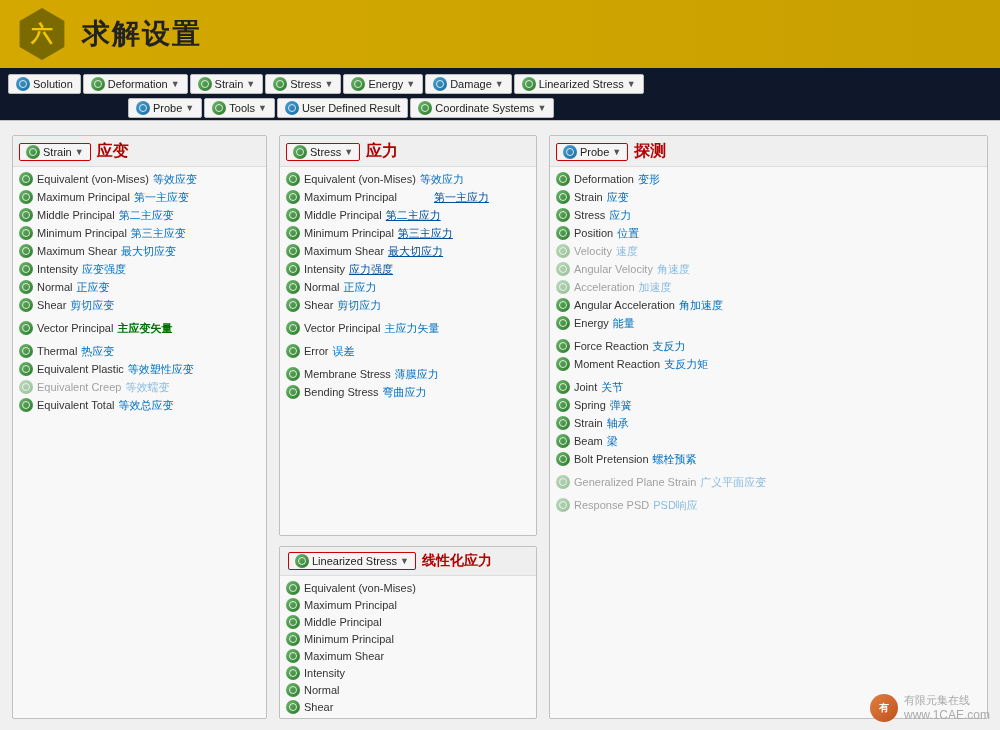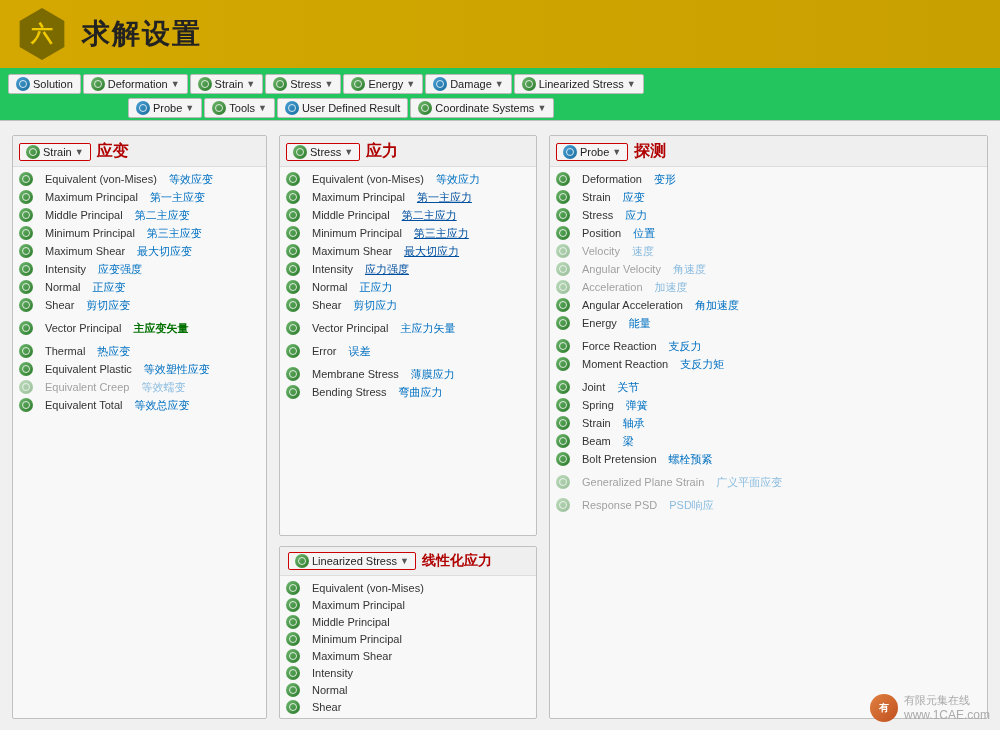--- a/index.html
+++ b/index.html
@@ -35,21 +35,21 @@
     }
     .header-title {
       color: #222;
       font-size: 28px;
       font-weight: bold;
       letter-spacing: 2px;
     }
 
     
     .toolbar {
-      background: #22c55e;
+      background: #0f172a;
       border-bottom: 1px solid #c0c0c0;
       padding: 4px 8px 0 8px;
     }
     .toolbar-row {
       display: flex;
       align-items: center;
       flex-wrap: wrap;
       gap: 2px;
       padding: 2px 0;
     }
@@ -113,21 +113,21 @@
       color: #b00000;
     }
 
     
     .panel-list {
       padding: 3px 4px;
     }
     .list-item {
       display: flex;
       align-items: center;
-      gap: 12px;
+      gap: 4px;
       padding: 1.5px 2px;
       font-size: 11px;
       cursor: pointer;
     }
     .item-en { color: #333; white-space: nowrap; }
     .item-cn { color: #0070c0; white-space: nowrap; text-align: right; }
     .item-disabled { opacity: 0.45; cursor: default; }
     .item-cn-green { color: #007000; font-weight: bold; }
 
     
@@ -431,21 +431,21 @@
               <span class="icon-inner"></span>
             </span>
           <span class="item-en">Equivalent (von-Mises)</span>
           <span class="item-cn">等效应力</span>
         </div>
         <div class="list-item">
           <span class="icon-circle icon-circle-g">
               <span class="icon-inner"></span>
             </span>
           <span class="item-en">Maximum Principal</span>
-          <span class="item-cn" style="color:#0050a0;text-decoration:underline;">第一主应力</span>
+          <span class="item-cn" style="color:#0050a0;text-decoration:underline;margin-left:33px;">第一主应力</span>
         </div>
         <div class="list-item">
           <span class="icon-circle icon-circle-g">
               <span class="icon-inner"></span>
             </span>
           <span class="item-en">Middle Principal</span>
           <span class="item-cn" style="color:#0050a0;text-decoration:underline;">第二主应力</span>
         </div>
         <div class="list-item">
           <span class="icon-circle icon-circle-g">

